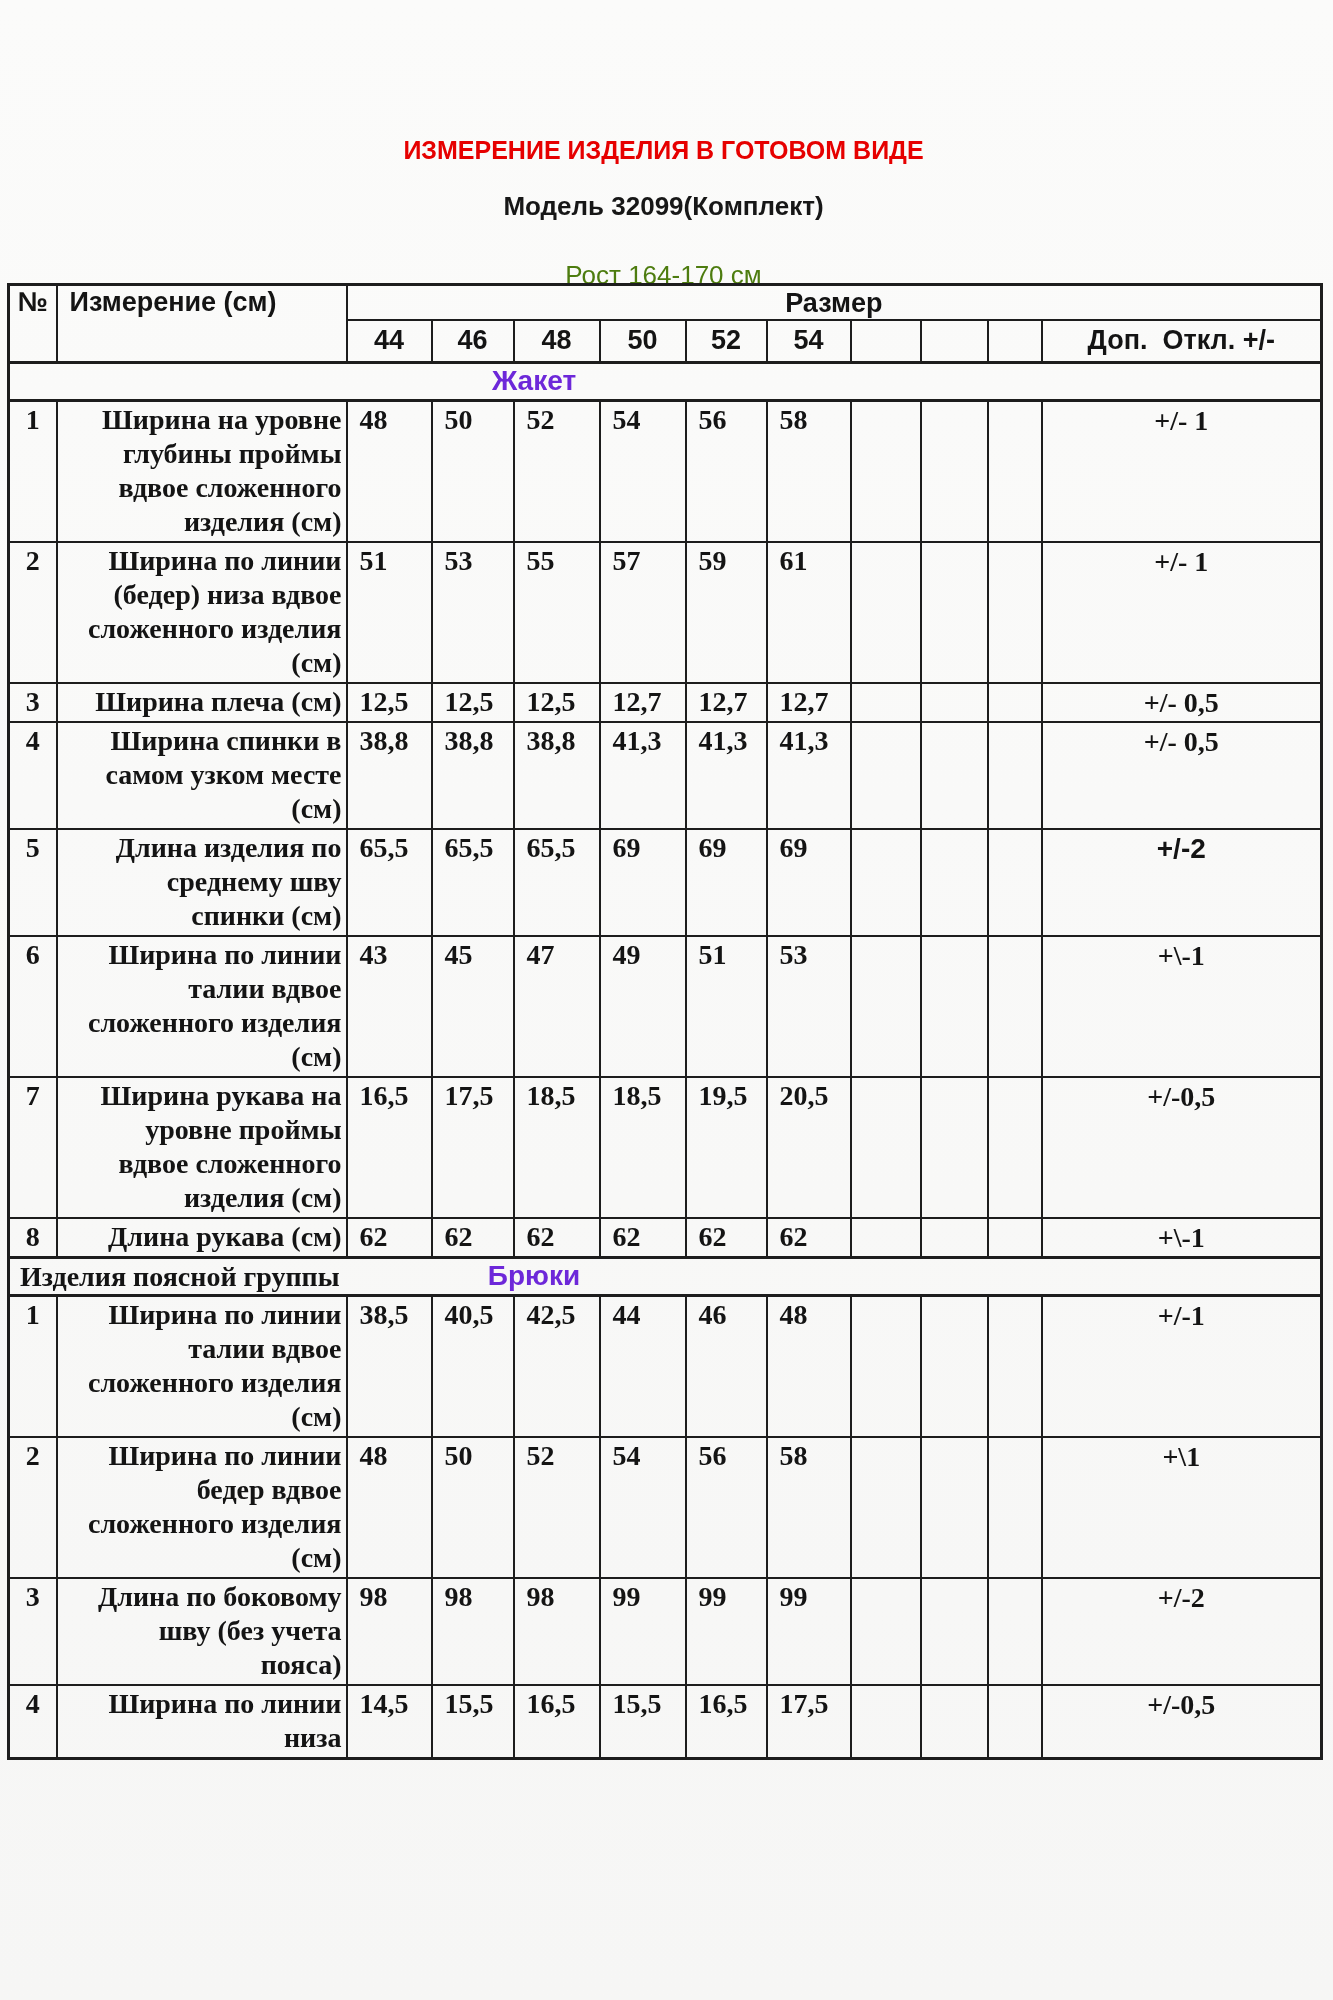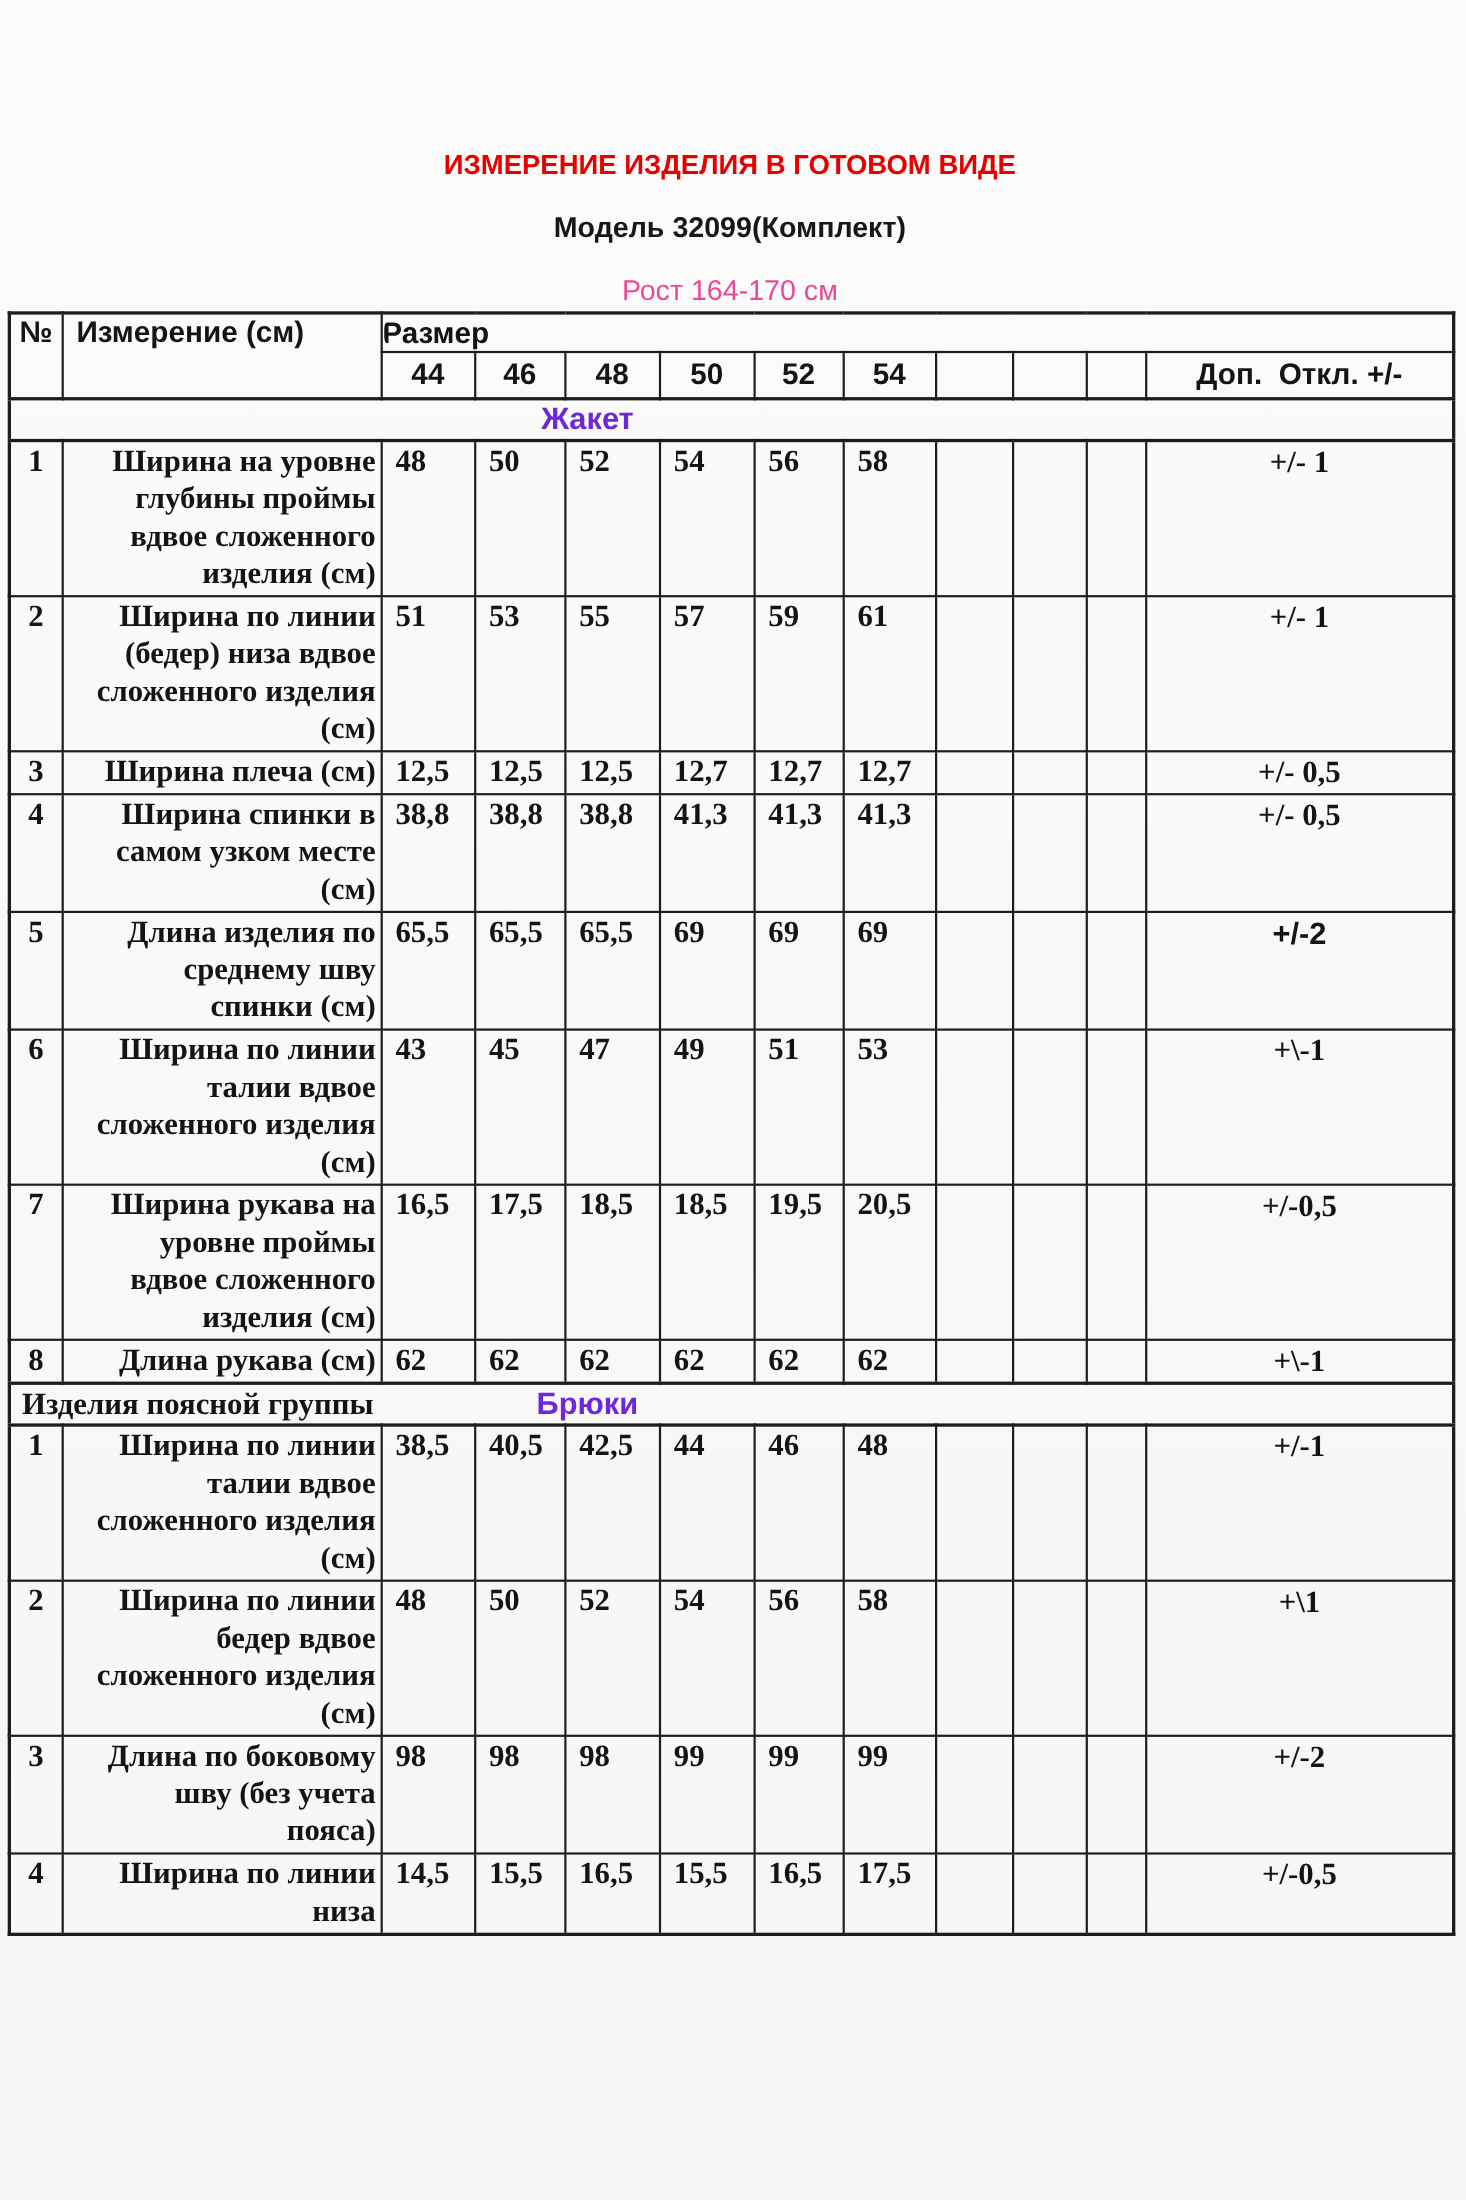--- a/index.html
+++ b/index.html
@@ -6,37 +6,37 @@
   body{
     width:1333px;height:2000px;
     background:linear-gradient(180deg,#fbfbfa 0%,#f8f8f7 60%,#f6f6f5 100%);
     color:#141414;
     font-family:"Liberation Sans",sans-serif;
     position:relative;overflow:hidden;
   }
   .doc-head{position:absolute;top:0;left:7px;width:1313px;text-align:center;}
   .doc-title{margin-top:136px;font-size:25px;font-weight:bold;color:#e60000;letter-spacing:0px;}
   .doc-model{margin-top:26px;font-size:26px;font-weight:bold;color:#171717;}
-  .doc-height{margin-top:27px;font-size:26px;font-weight:normal;color:#ec4899;}
+  .doc-height{margin-top:38px;font-size:26px;font-weight:normal;color:#4d7c0f;}
 
   table.meas{
     position:absolute;left:7px;top:283px;width:1313px;
     border-collapse:collapse;table-layout:fixed;
   }
   table.meas td, table.meas th{
     border:2px solid #1d1d1d;
     vertical-align:top;
     overflow:hidden;
   }
   table.meas{border:3px solid #1d1d1d;}
 
   thead th{font-family:"Liberation Sans",sans-serif;font-size:27px;font-weight:bold;padding:0;}
   th.h-num{height:34px;text-align:center;padding-top:1px;}
   th.h-meas{text-align:left;padding:1px 4px 0 12px;margin-top:28px;}
-  th.h-size-group{text-align:left;padding-top:2px;border-radius:15px;}
+  th.h-size-group{text-align:center;padding-top:2px;border-radius:15px;}
   tr.h-sizes th{height:40px;line-height:38px;text-align:center;}
   th.h-dev{white-space:pre;margin-left:28px;}
 
   tr.section-row td{
     border-top-width:3px;border-bottom-width:3px;
     height:35px;position:relative;padding:0;
   }
   .section-side-label{
     position:absolute;left:10px;top:1px;
     font-family:"Liberation Serif",serif;font-weight:bold;font-size:28px;line-height:33px;

